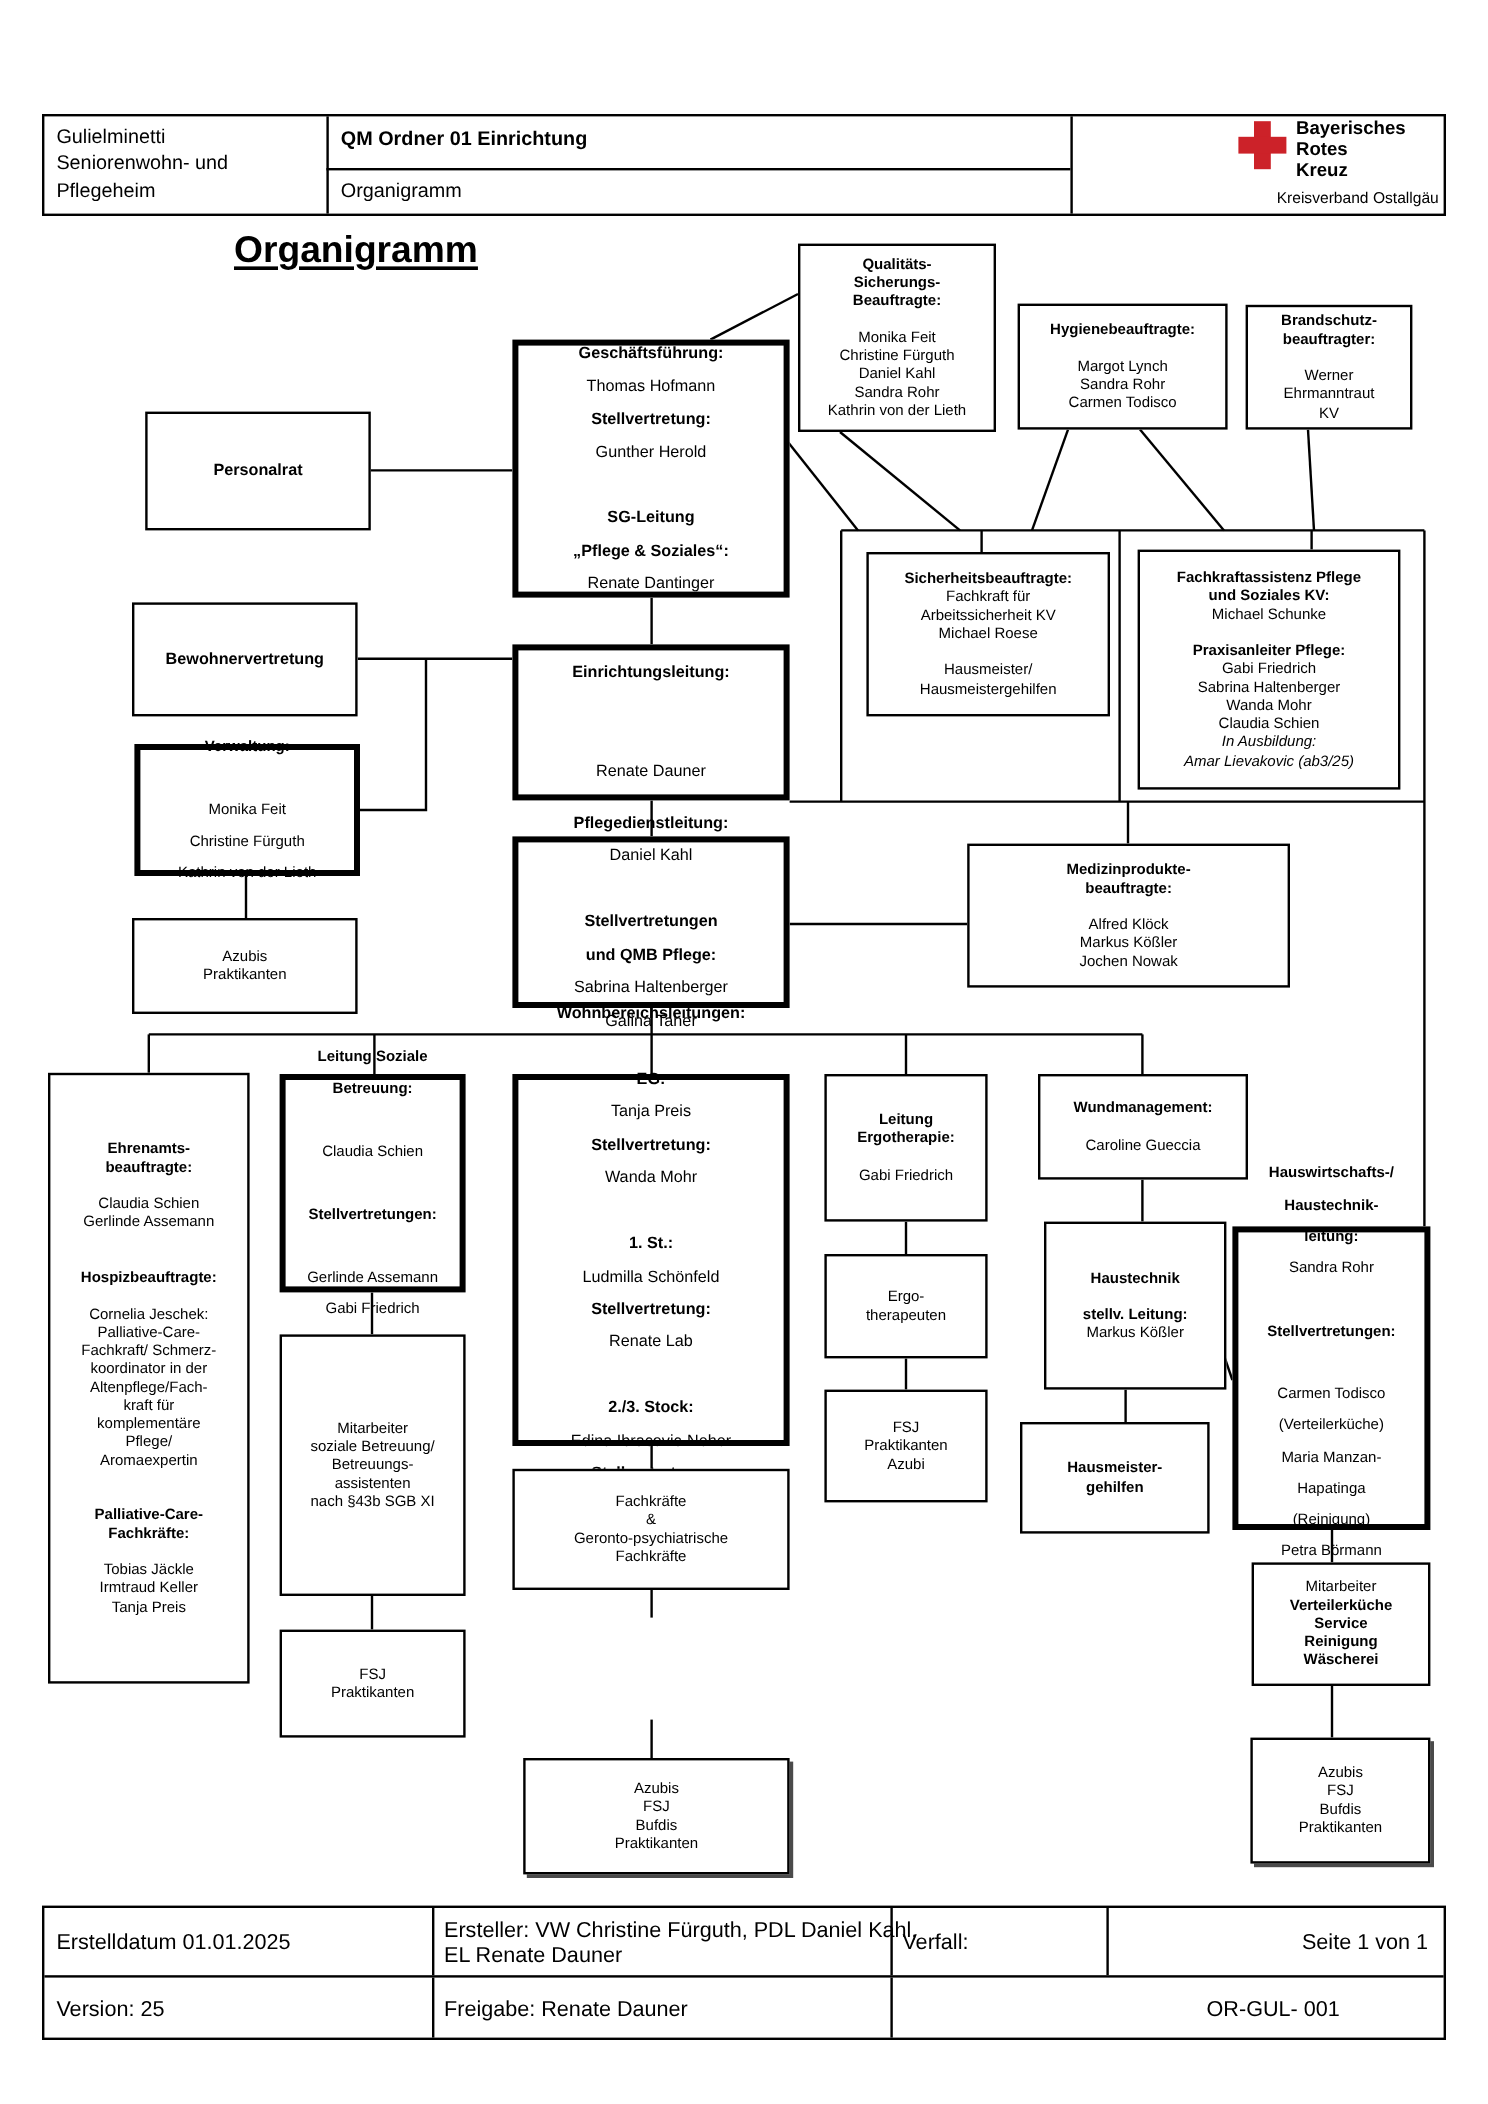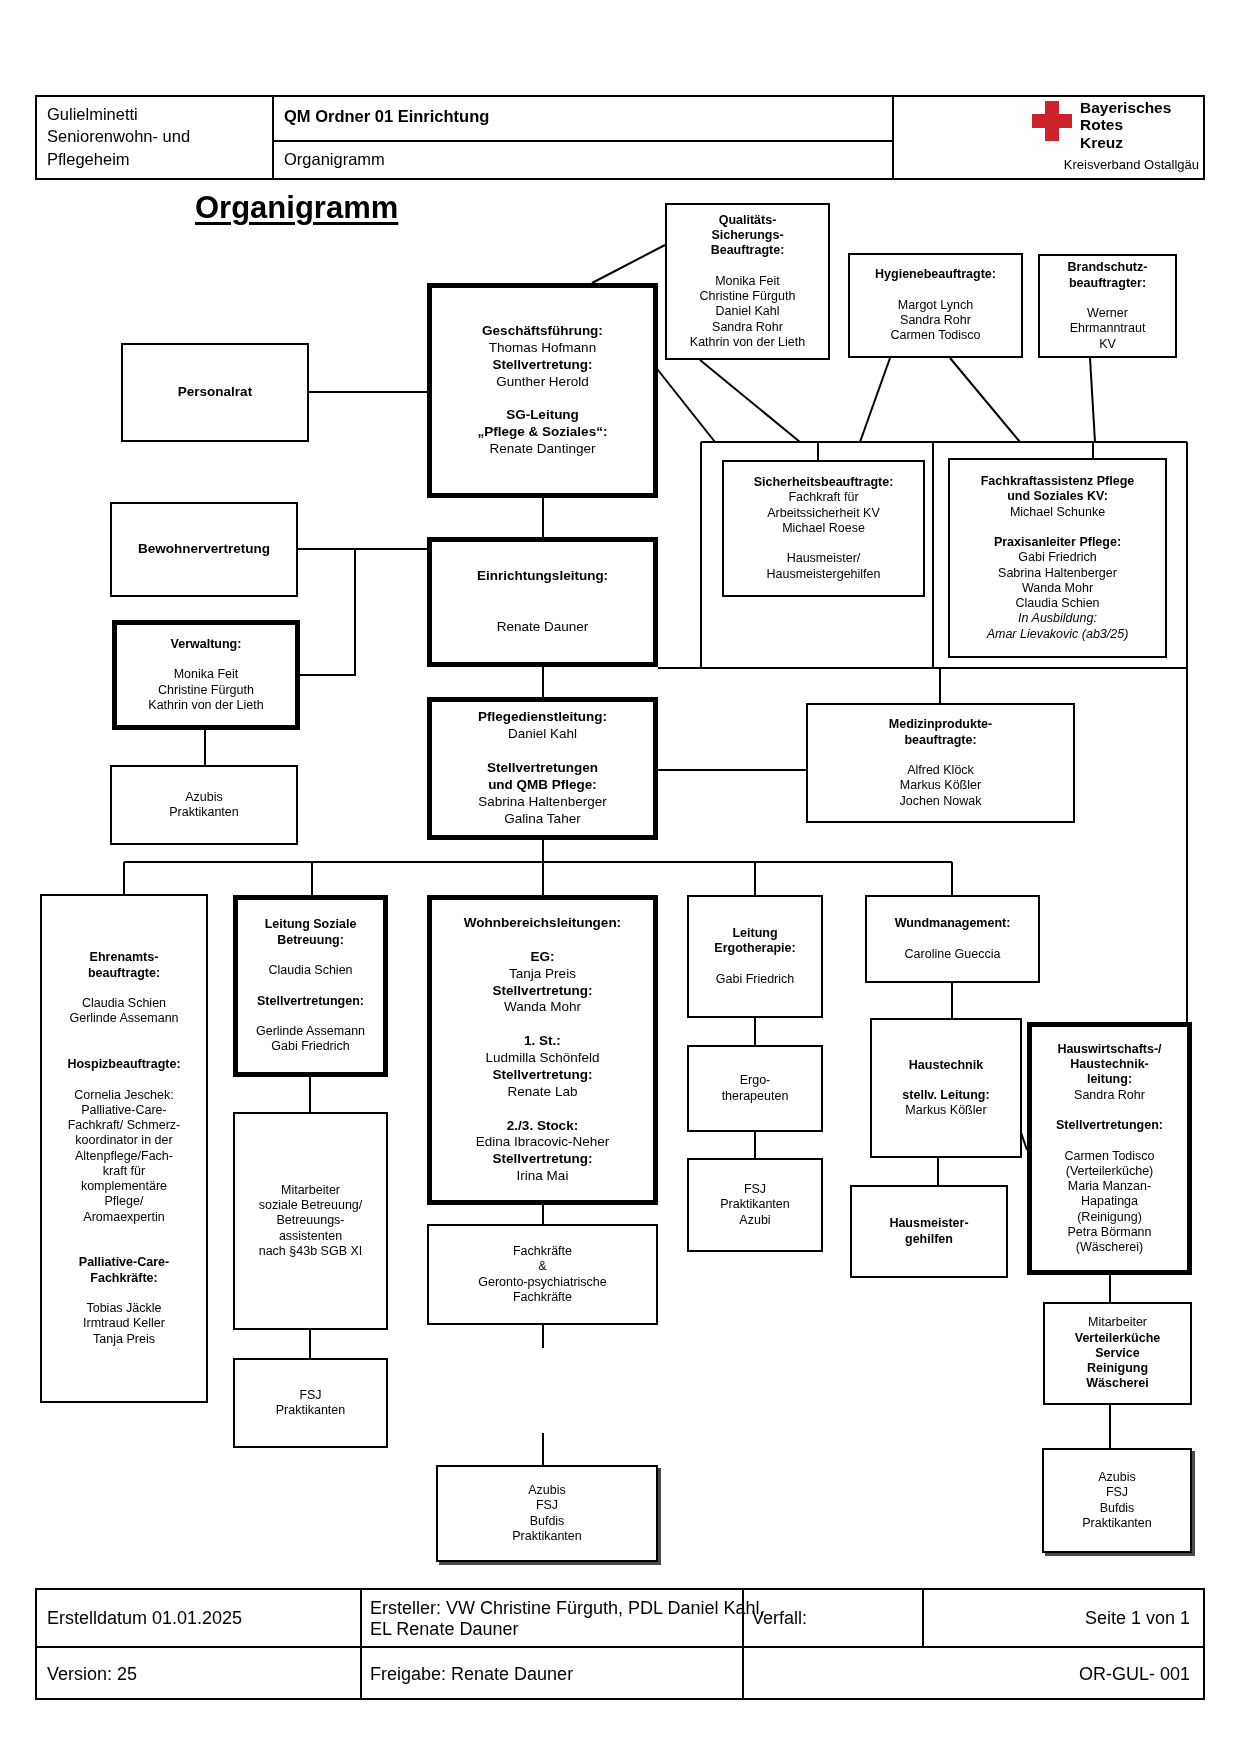--- a/index.html
+++ b/index.html
@@ -2,21 +2,21 @@
 <html><head>
 <meta charset="utf-8">
 <style>
   html,body{margin:0;padding:0;background:#fff;}
   .page{position:relative;width:1240px;height:1753px;background:#fff;
         font-family:"Liberation Sans",sans-serif;color:#000;overflow:hidden;}
   svg.lines{position:absolute;left:0;top:0;z-index:0;}
   .box{position:absolute;background:#fff;border:2px solid #000;box-sizing:border-box;
        display:flex;flex-direction:column;justify-content:center;text-align:center;
        font-size:12.5px;line-height:1.22;padding:3px;z-index:2;}
-  .box.thick{border-width:5px;}
+  .box.thick{border-width:5px;gap:11px;}
   .box.f13{font-size:13.5px;line-height:1.25;}
   .box.shadow{box-shadow:3px 3px 0 #4a4a4a;}
   .ln{min-height:1.22em;}
   .ln.b{font-weight:bold;}
   .ln.i{font-style:italic;}
   .pre{white-space:pre-line;}
   
   .hdr{position:absolute;left:35px;top:95px;width:1170px;height:85px;
        border:2px solid #000;box-sizing:border-box;z-index:3;background:#fff;}
   .hdr .vdiv{position:absolute;top:0;width:2px;height:100%;background:#000;}
@@ -354,16 +354,16 @@
     <div class="vdiv" style="left:885px;top:0;height:56px"></div>
     <div class="vdiv" style="left:323px;top:58px;height:50px"></div>
     <div class="vdiv" style="left:705px;top:58px;height:50px"></div>
     <div class="cell" style="left:10px;top:18px">Erstelldatum 01.01.2025</div>
     <div class="cell pre" style="left:333px;top:8px">Ersteller: VW Christine Fürguth, PDL Daniel Kahl,
 EL Renate Dauner</div>
     <div class="cell" style="left:715px;top:18px">Verfall:</div>
     <div class="cell" style="left:895px;top:18px;width:258px;text-align:right">Seite 1 von 1</div>
     <div class="cell" style="left:10px;top:74px">Version: 25</div>
     <div class="cell" style="left:333px;top:74px">Freigabe: Renate Dauner</div>
-    <div class="cell" style="left:895px;top:74px;width:258px;text-align:right">OR-GUL- 001</div>
+    <div class="cell" style="left:895px;top:74px;width:258px;text-align:center">OR-GUL- 001</div>
   </div>
 
 </div>
 
 </body></html>

